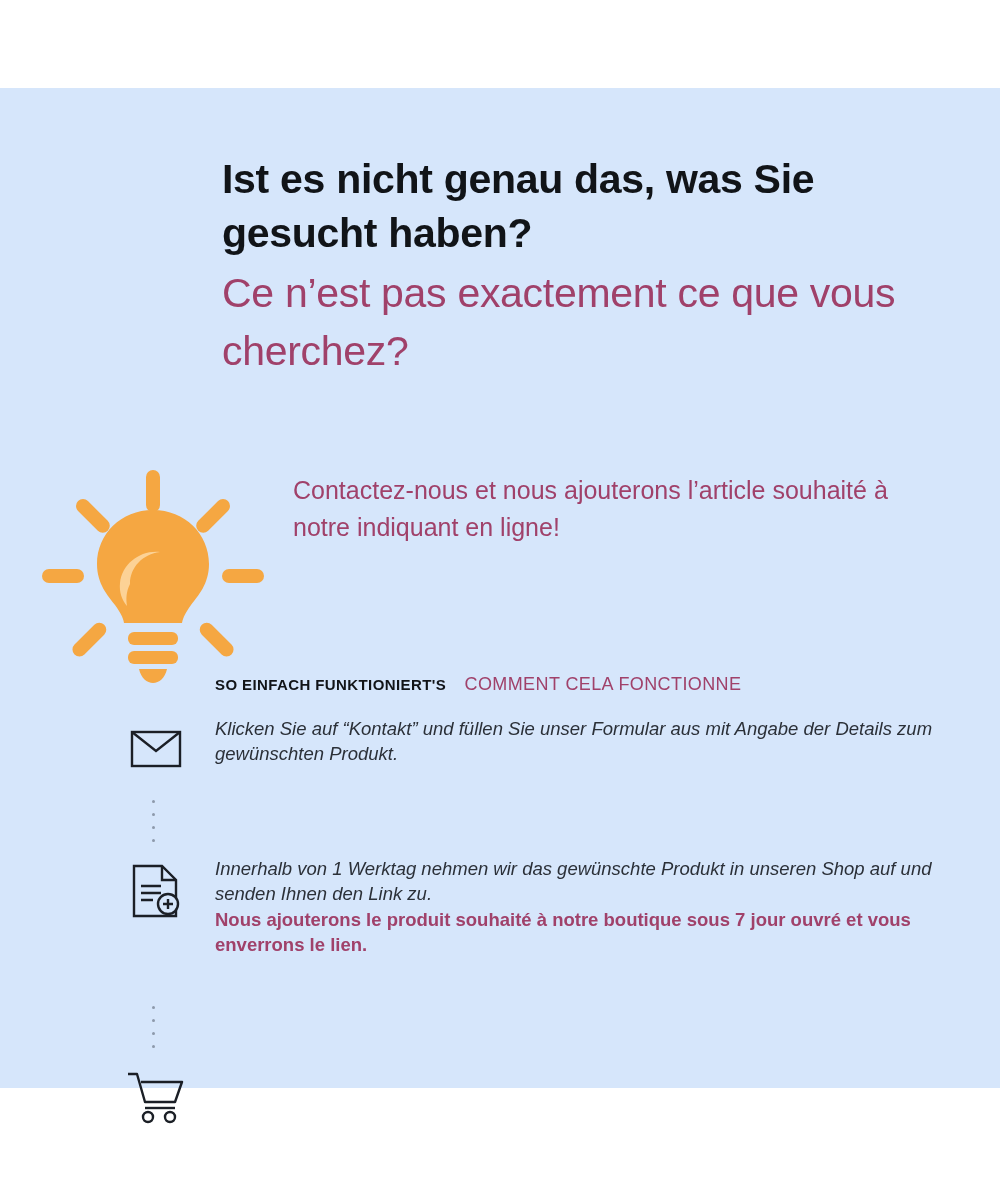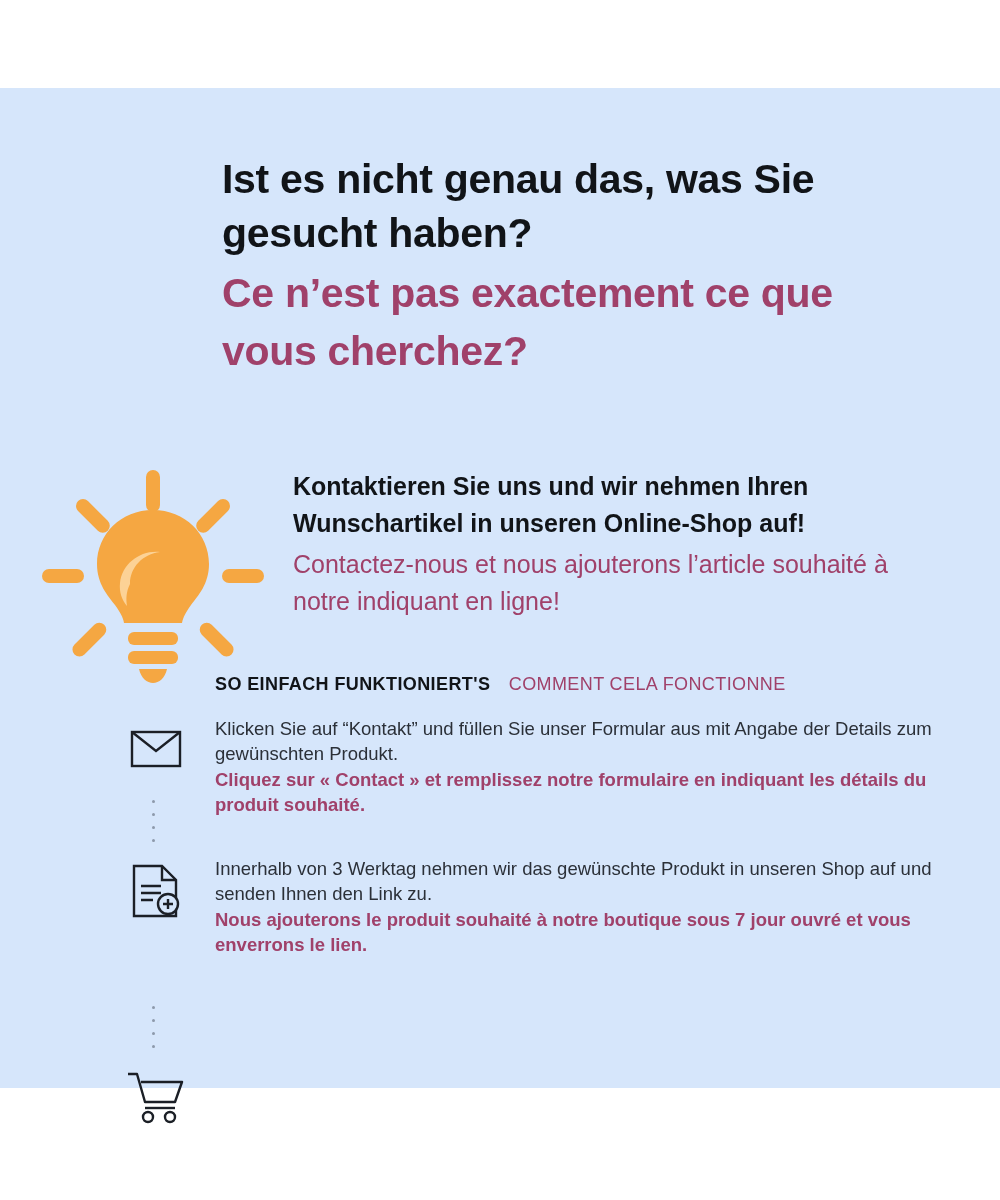--- a/index.html
+++ b/index.html
@@ -34,21 +34,21 @@
     color: #111418;
     font-size: 41px;
     font-weight: bold;
     line-height: 1.32;
     letter-spacing: -0.3px;
     margin: 0;
   }
   .head-fr {
     color: #a0416a;
     font-size: 41px;
-    font-weight: bold;
+    font-weight: normal;
     line-height: 1.42;
     letter-spacing: -0.3px;
     margin: 0;
     padding-top: 4px;
   }
   
   .intro-row {
     position: absolute;
     left: 0;
     top: 290px;
@@ -90,21 +90,21 @@
     width: 1000px;
   }
   .steps-title {
     position: absolute;
     left: 215px;
     top: 16px;
     white-space: nowrap;
   }
   .steps-title .st-de {
     color: #111418;
-    font-size: 18px;
+    font-size: 15px;
     font-weight: bold;
     letter-spacing: 0.4px;
   }
   .steps-title .st-fr {
     color: #a0416a;
     font-size: 18px;
     font-weight: normal;
     letter-spacing: 0.4px;
     padding-left: 14px;
   }
@@ -124,20 +124,21 @@
     position: absolute;
     left: 97px;
     top: 0;
     width: 720px;
   }
   .step-de {
     color: #2b3038;
     font-size: 18.5px;
     line-height: 1.36;
     margin: 0;
+    font-style: italic;
   }
   .step-fr {
     color: #a0416a;
     font-size: 18.5px;
     font-weight: bold;
     line-height: 1.36;
     margin: 0;
     padding-top: 1px;
   }
   .dotline {
@@ -188,42 +189,40 @@
           <rect x="90" y="166" width="50" height="13" rx="6"></rect>
           <rect x="90" y="185" width="50" height="13" rx="6"></rect>
           <path d="M101 203h28c-2 9-8 14-14 14s-12-5-14-14z"></path>
         </g>
 
         <path d="M92 118c0-17 13-30 30-32-20-2-38 12-40 31-1 9 2 17 7 23-1-7-1-14 3-22z" fill="#fdd9a4" opacity="0.85"></path>
       </svg>
     </div>
 
     <div class="intro-text">
-      <p class="intro-de">Kontaktieren Sie uns und wir nehmen Ihren Wunschartikel in unseren Online-Shop auf!</p>
       <p class="intro-fr">Contactez-nous et nous ajouterons l’article souhaité à notre indiquant en ligne!</p>
     </div>
   </div>
 
   <div class="steps-wrap">
 
     <div class="steps-title">
       <span class="st-de">SO EINFACH FUNKTIONIERT'S</span>
       <span class="st-fr">COMMENT CELA FONCTIONNE</span>
     </div>
 
     <div class="step" style="top:58px;">
       <div class="step-icon">
         <svg viewBox="0 0 74 62" width="74" height="62" aria-hidden="true">
           <rect x="14" y="12" width="48" height="34" fill="none" stroke="#1b1f26" stroke-width="2.4"></rect>
           <path d="M14 12l24 19 24-19" fill="none" stroke="#1b1f26" stroke-width="2.4"></path>
         </svg>
       </div>
       <div class="step-body">
         <p class="step-de">Klicken Sie auf “Kontakt” und füllen Sie unser Formular aus mit Angabe der Details zum gewünschten Produkt.</p>
-        <p class="step-fr">Cliquez sur « Contact » et remplissez notre formulaire en indiquant les détails du produit souhaité.</p>
       </div>
     </div>
 
     <div class="dotline" style="top:142px;">
       <i></i>
         <i></i>
         <i></i>
         <i></i>
     </div>
 
@@ -231,21 +230,21 @@
       <div class="step-icon">
         <svg viewBox="0 0 74 62" width="74" height="62" aria-hidden="true">
           <path d="M16 6h28l14 14v36H16z" fill="none" stroke="#1b1f26" stroke-width="2.4"></path>
           <path d="M44 6v14h14" fill="none" stroke="#1b1f26" stroke-width="2.4"></path>
           <path d="M23 26h20M23 33h20M23 40h12" stroke="#1b1f26" stroke-width="2.4" fill="none"></path>
           <circle cx="50" cy="44" r="10" fill="#d6e6fb" stroke="#1b1f26" stroke-width="2.4"></circle>
           <path d="M50 39v10M45 44h10" stroke="#1b1f26" stroke-width="2.4"></path>
         </svg>
       </div>
       <div class="step-body">
-        <p class="step-de">Innerhalb von 3 Werktag nehmen wir das gewünschte Produkt in unseren Shop auf und senden Ihnen den Link zu.</p>
+        <p class="step-de">Innerhalb von 1 Werktag nehmen wir das gewünschte Produkt in unseren Shop auf und senden Ihnen den Link zu.</p>
         <p class="step-fr">Nous ajouterons le produit souhaité à notre boutique sous 7 jour ouvré et vous enverrons le lien.</p>
       </div>
     </div>
 
     <div class="dotline" style="top:348px;">
       <i></i>
         <i></i>
         <i></i>
         <i></i>
     </div>

